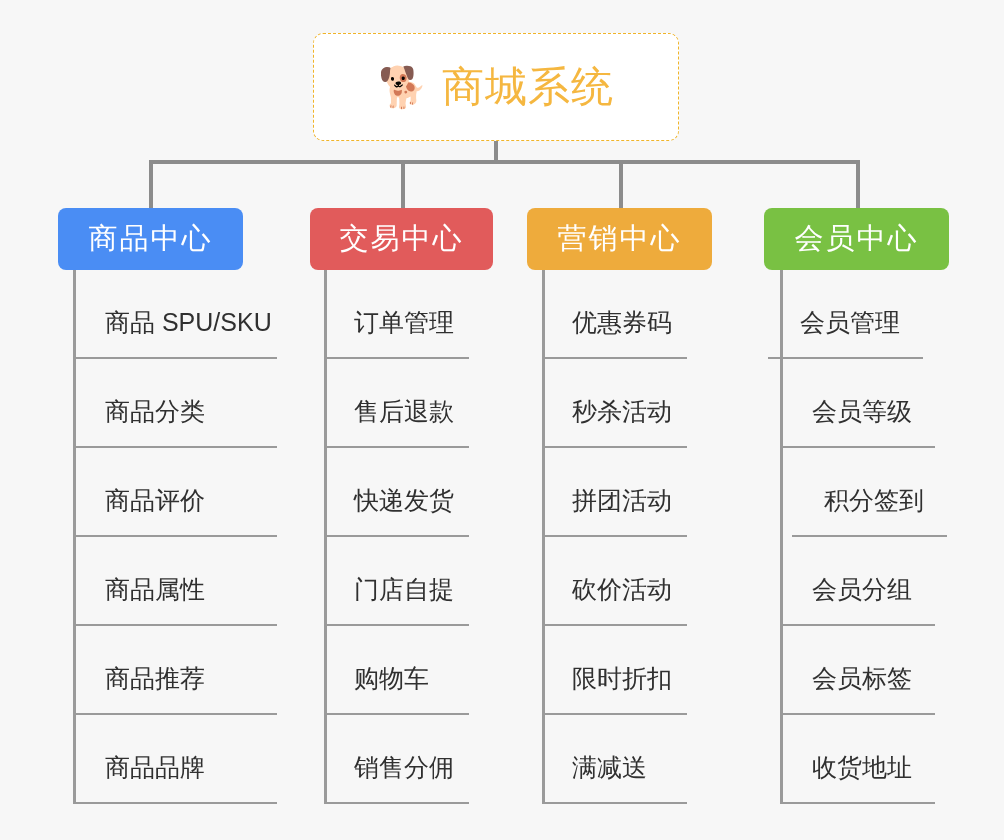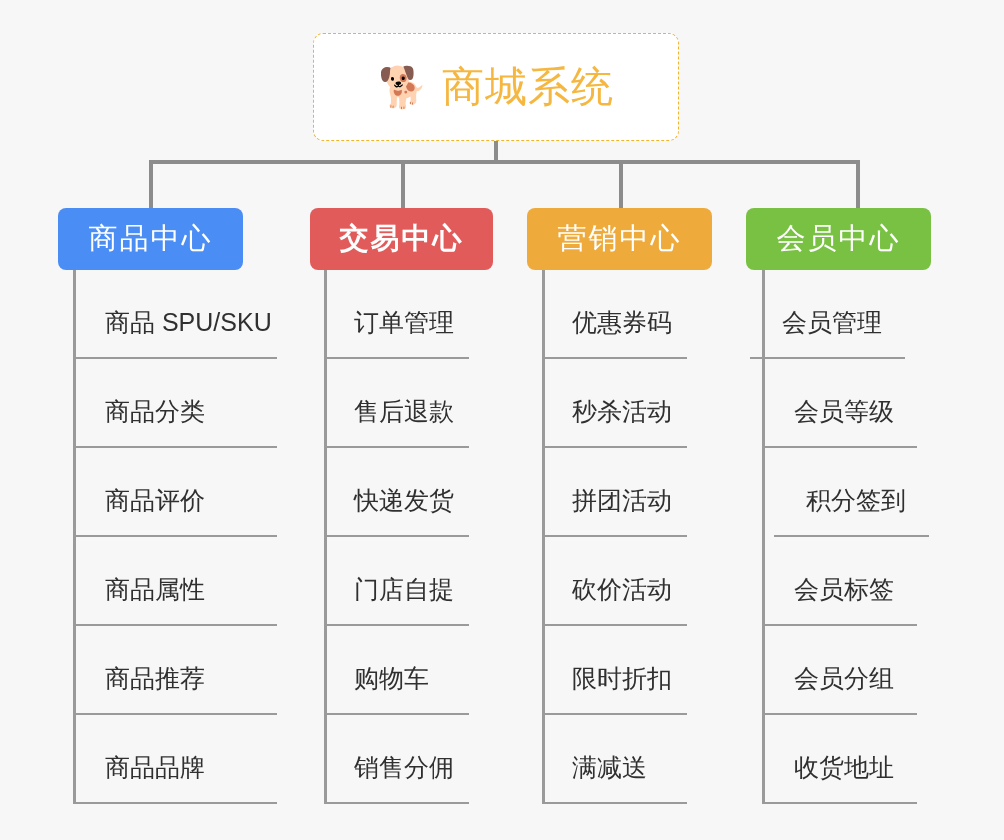--- a/index.html
+++ b/index.html
@@ -156,21 +156,21 @@
           </div>
           <div class="leaf" style="margin-left: 15px; width: 204px;">
             <span class="leaf-label" style="padding-left: 32px;">商品推荐</span>
           </div>
           <div class="leaf" style="margin-left: 15px; width: 204px;">
             <span class="leaf-label" style="padding-left: 32px;">商品品牌</span>
           </div>
         </div>
       </div>
       <div class="column" style="left: 310px; width: 183px;">
-        <div class="col-header" style="background: rgb(225, 91, 91); width: 183px; font-weight: bold;">交易中心</div>
+        <div class="col-header" style="background: rgb(225, 91, 91); width: 183px;">交易中心</div>
         <div class="col-body">
           <div class="col-spine" style="left: 14px;"></div>
           <div class="leaf" style="margin-left: 14px; width: 145px;">
             <span class="leaf-label" style="padding-left: 30px;">订单管理</span>
           </div>
           <div class="leaf" style="margin-left: 14px; width: 145px;">
             <span class="leaf-label" style="padding-left: 30px;">售后退款</span>
           </div>
           <div class="leaf" style="margin-left: 14px; width: 145px;">
             <span class="leaf-label" style="padding-left: 30px;">快递发货</span>
@@ -203,39 +203,39 @@
             <span class="leaf-label" style="padding-left: 30px;">砍价活动</span>
           </div>
           <div class="leaf" style="margin-left: 15px; width: 145px;">
             <span class="leaf-label" style="padding-left: 30px;">限时折扣</span>
           </div>
           <div class="leaf" style="margin-left: 15px; width: 145px;">
             <span class="leaf-label" style="padding-left: 30px;">满减送</span>
           </div>
         </div>
       </div>
-      <div class="column" style="left: 746px; width: 185px;">
+      <div class="column" style="left: 764px; width: 185px;">
         <div class="col-header" style="background: rgb(121, 193, 67); width: 185px;">会员中心</div>
         <div class="col-body">
           <div class="col-spine" style="left: 16px;"></div>
           <div class="leaf" style="margin-left: 4px; width: 155px;">
             <span class="leaf-label" style="padding-left: 32px;">会员管理</span>
           </div>
           <div class="leaf" style="margin-left: 16px; width: 155px;">
             <span class="leaf-label" style="padding-left: 32px;">会员等级</span>
           </div>
           <div class="leaf" style="margin-left: 28px; width: 155px;">
             <span class="leaf-label" style="padding-left: 32px;">积分签到</span>
           </div>
           <div class="leaf" style="margin-left: 16px; width: 155px;">
+            <span class="leaf-label" style="padding-left: 32px;">会员分组</span>
+          </div>
+          <div class="leaf" style="margin-left: 16px; width: 155px;">
             <span class="leaf-label" style="padding-left: 32px;">会员标签</span>
           </div>
           <div class="leaf" style="margin-left: 16px; width: 155px;">
-            <span class="leaf-label" style="padding-left: 32px;">会员分组</span>
-          </div>
-          <div class="leaf" style="margin-left: 16px; width: 155px;">
             <span class="leaf-label" style="padding-left: 32px;">收货地址</span>
           </div>
         </div>
       </div>
     </div>
 
 </div>
 
 </body></html>

